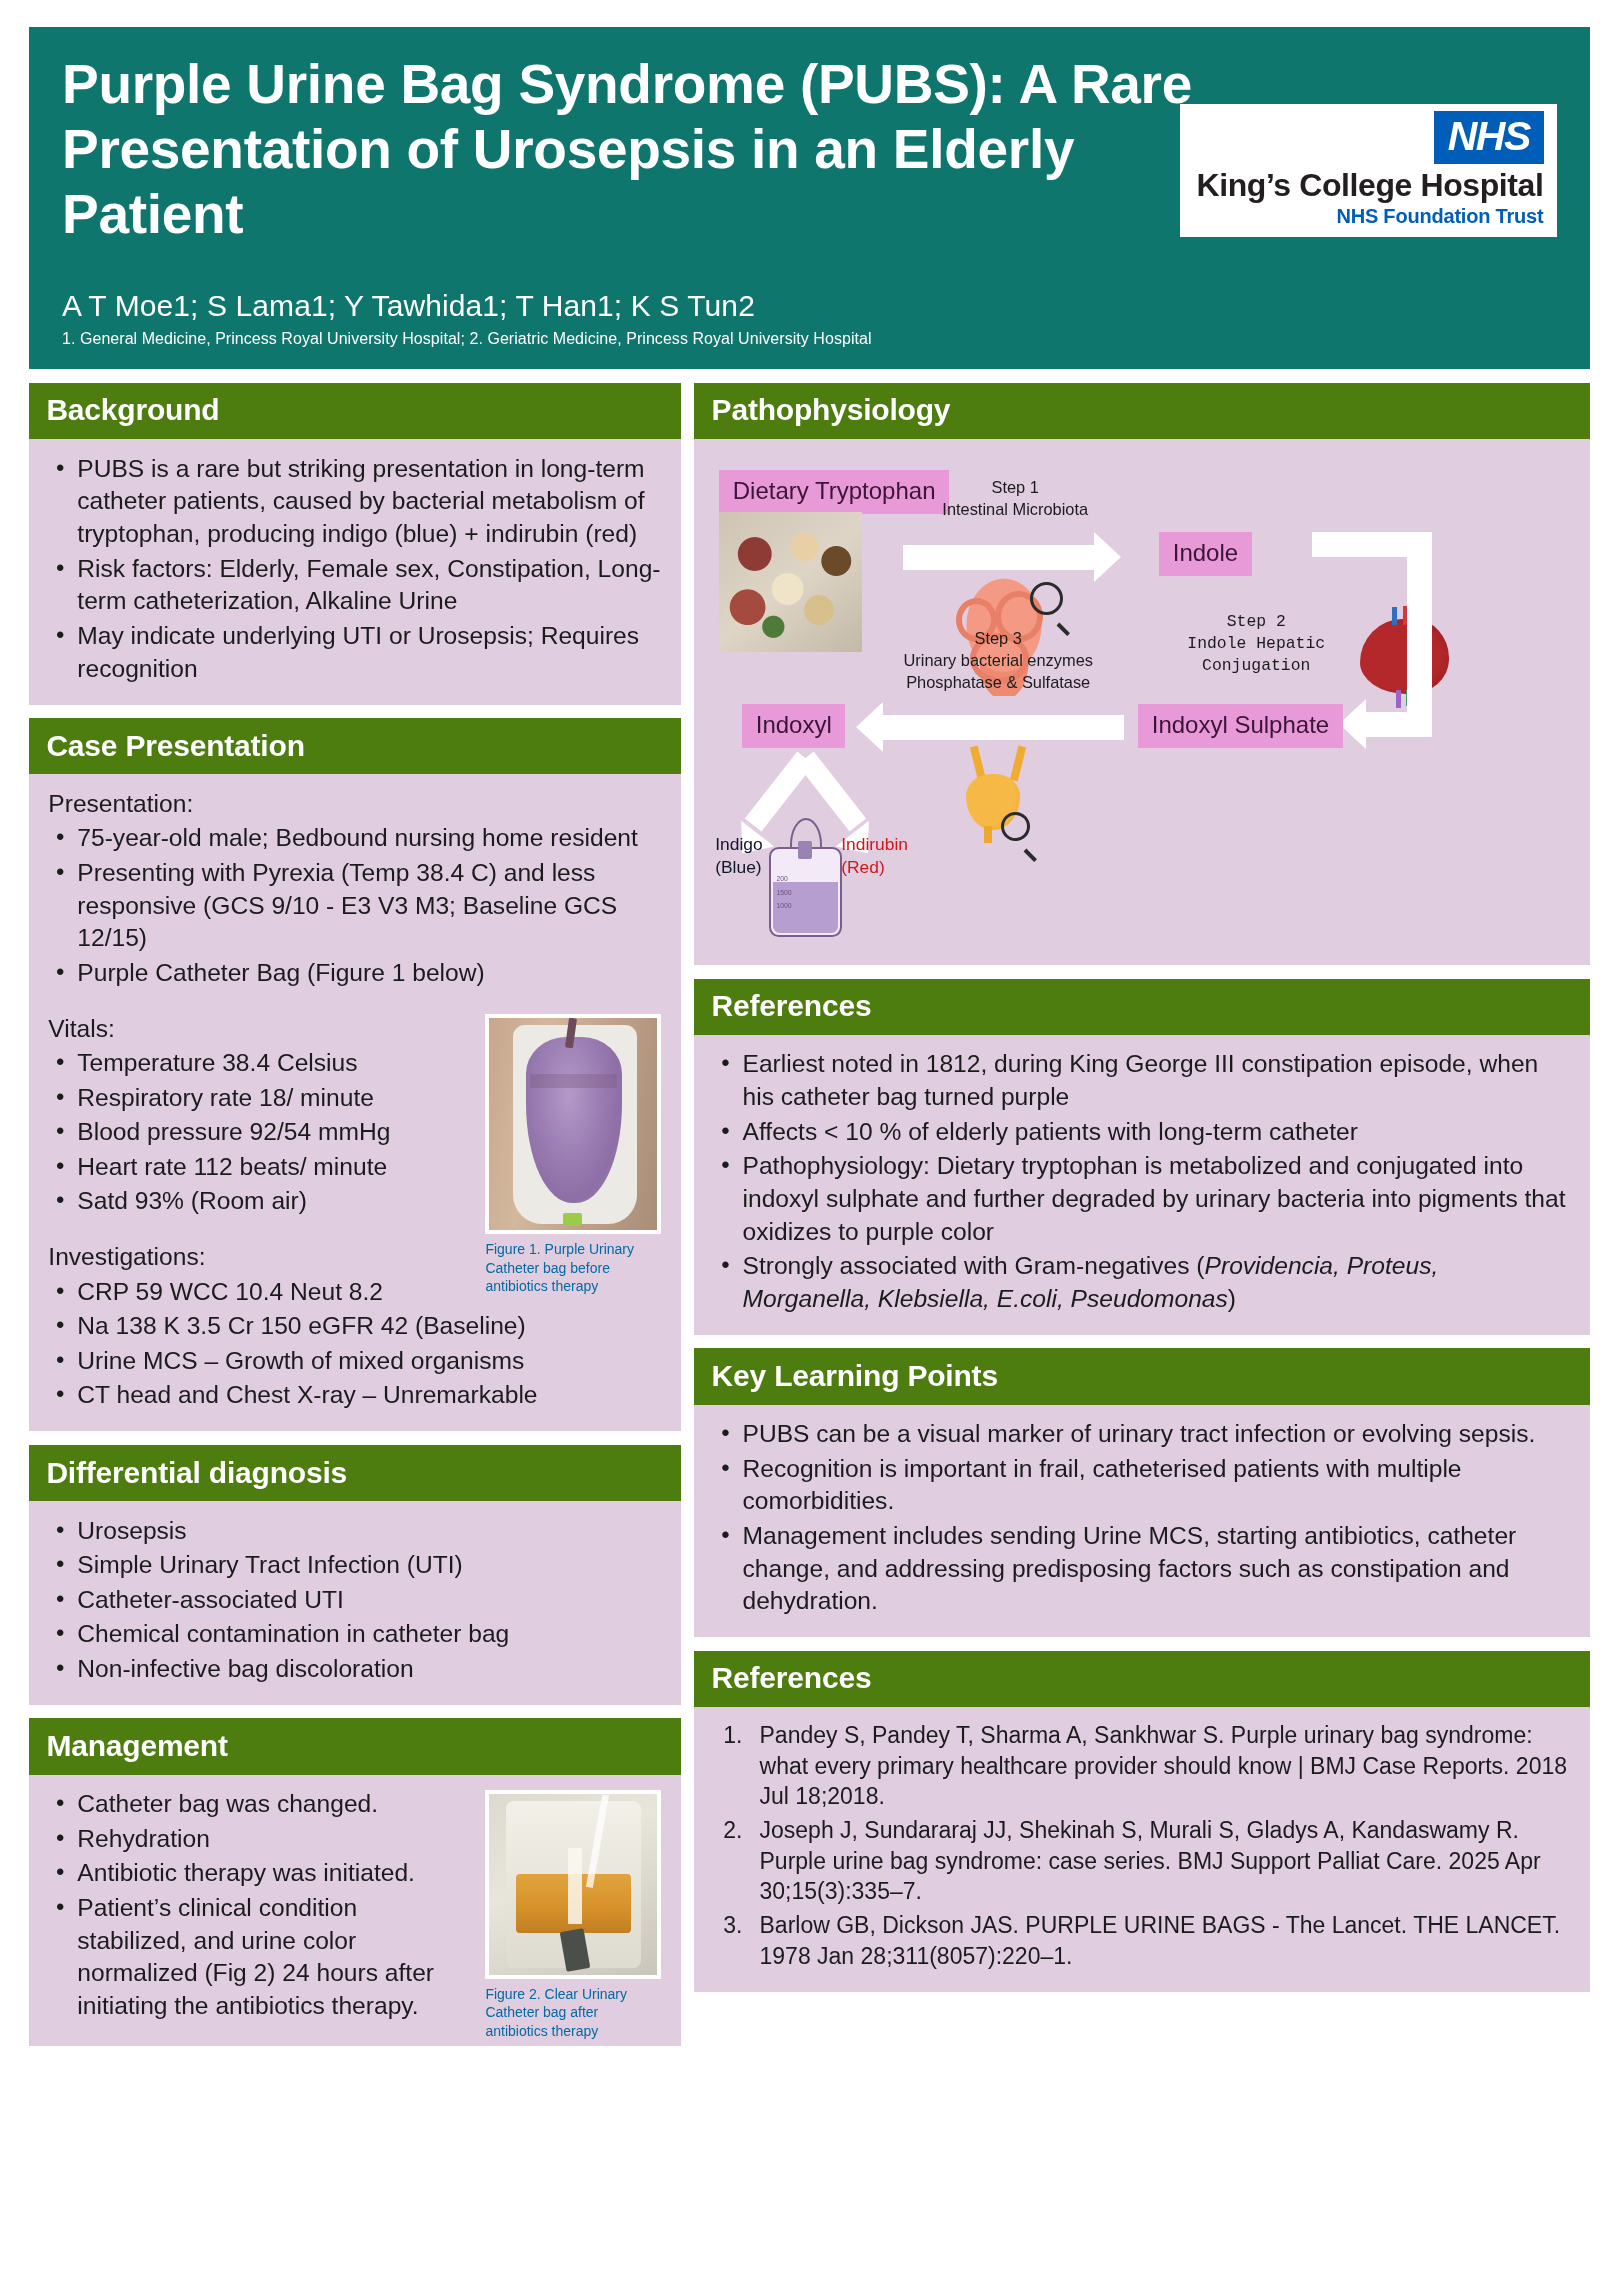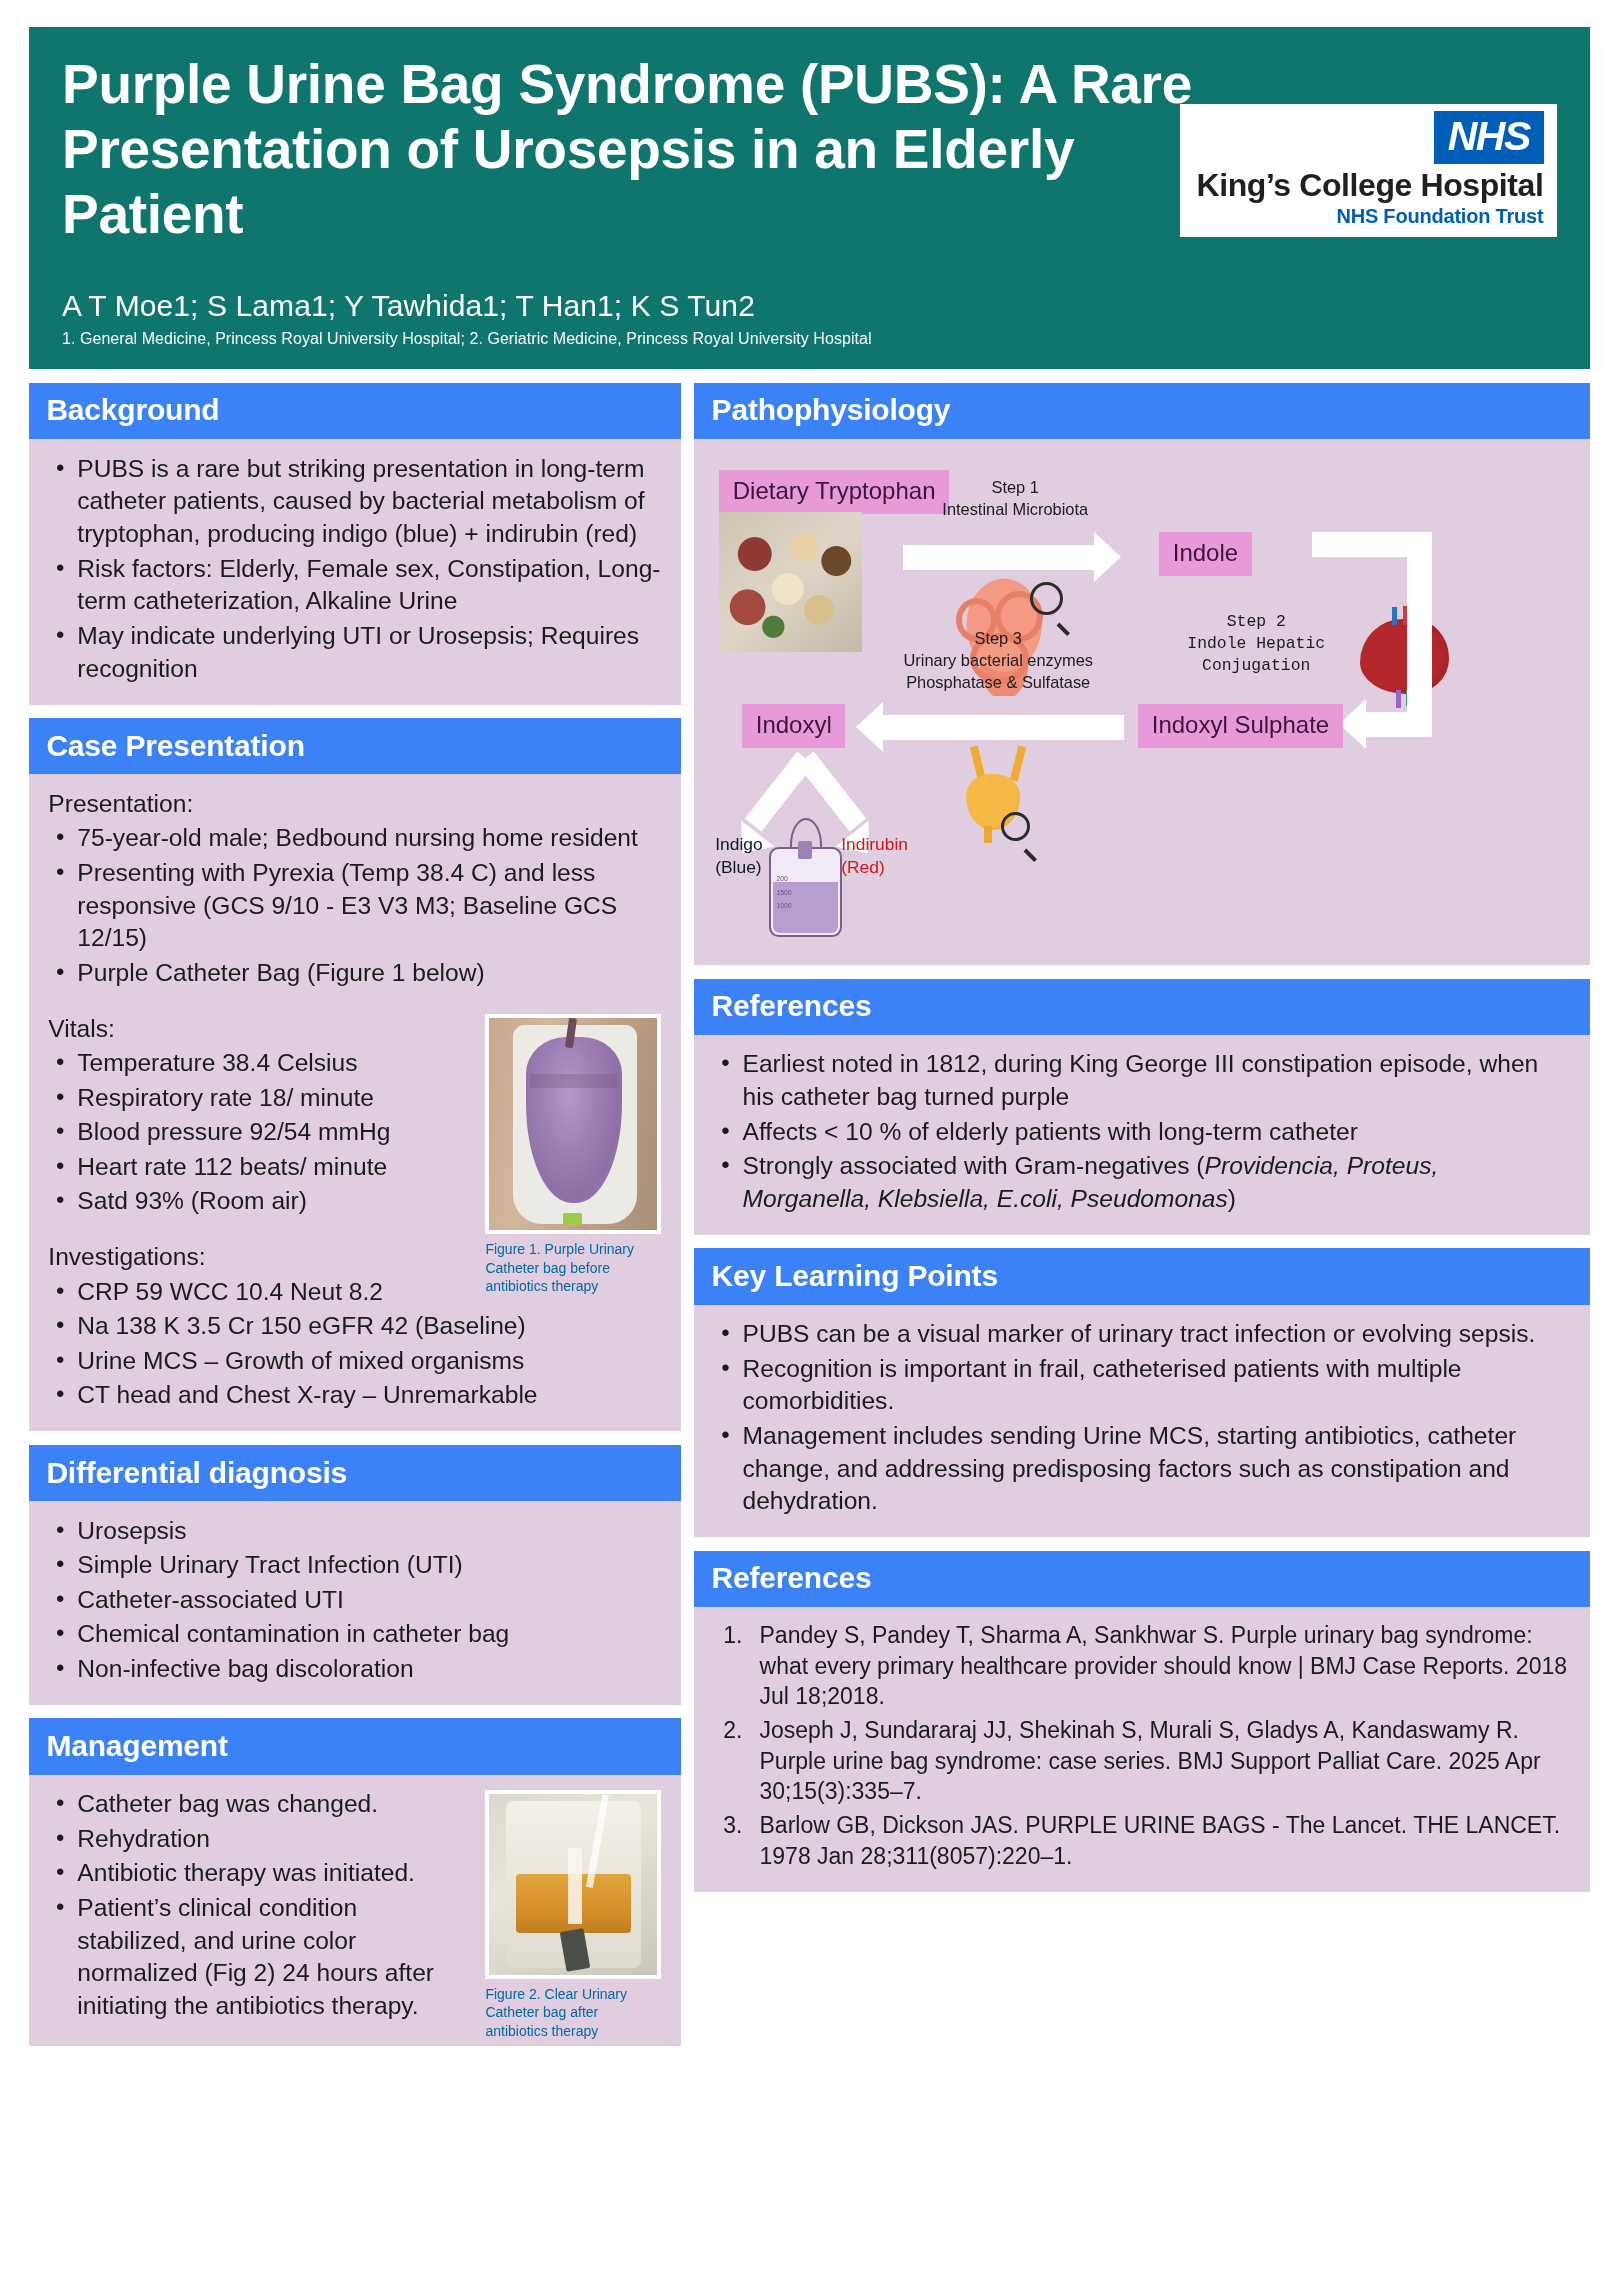--- a/index.html
+++ b/index.html
@@ -64,21 +64,21 @@
   .kch-trust { color: #005eb8; font-size: 20px; font-weight: bold; margin-top: 1px; letter-spacing: -0.2px;}
 
   
   .columns { display: flex; gap: 13.5px; margin-top: 13.5px; }
   .col-left  { width: 705px; display: flex; flex-direction: column; gap: 13.5px; }
   .col-right { width: 969px; display: flex; flex-direction: column; gap: 13.5px; }
 
   
   .section { background: #e0cde0; }
   .sec-head {
-    background: #3b82f6;
+    background: #4d7c0f;
     color: #ffffff;
     font-size: 30px;
     font-weight: bold;
     padding: 10.6px 17.4px 11.6px 17.4px;
     letter-spacing: -0.2px;
   }
   .sec-body { padding: 13.5px 19.3px 17.4px 19.3px; color: #1b1b1b; font-size: 24.6px; line-height: 1.33; }
   .sec-body.tight { padding-bottom: 11.6px; }
 
   ul.bl { list-style: none; }
@@ -415,20 +415,21 @@
 
         </div>
       </div>
 
       <div class="section">
         <div class="sec-head">References</div>
         <div class="sec-body">
           <ul class="bl">
             <li>Earliest noted in 1812, during King George III constipation episode, when his catheter bag turned purple</li>
             <li>Affects &lt; 10 % of elderly patients with long-term catheter</li>
+            <li>Pathophysiology: Dietary tryptophan is metabolized and conjugated into indoxyl sulphate and further degraded by urinary bacteria into pigments that oxidizes to purple color</li>
             <li><span>Strongly associated with Gram-negatives (</span><em>Providencia, Proteus, Morganella, Klebsiella, E.coli, Pseudomonas</em><span>)</span></li>
           </ul>
         </div>
       </div>
 
       <div class="section">
         <div class="sec-head">Key Learning Points</div>
         <div class="sec-body">
           <ul class="bl">
             <li>PUBS can be a visual marker of urinary tract infection or evolving sepsis.</li>

